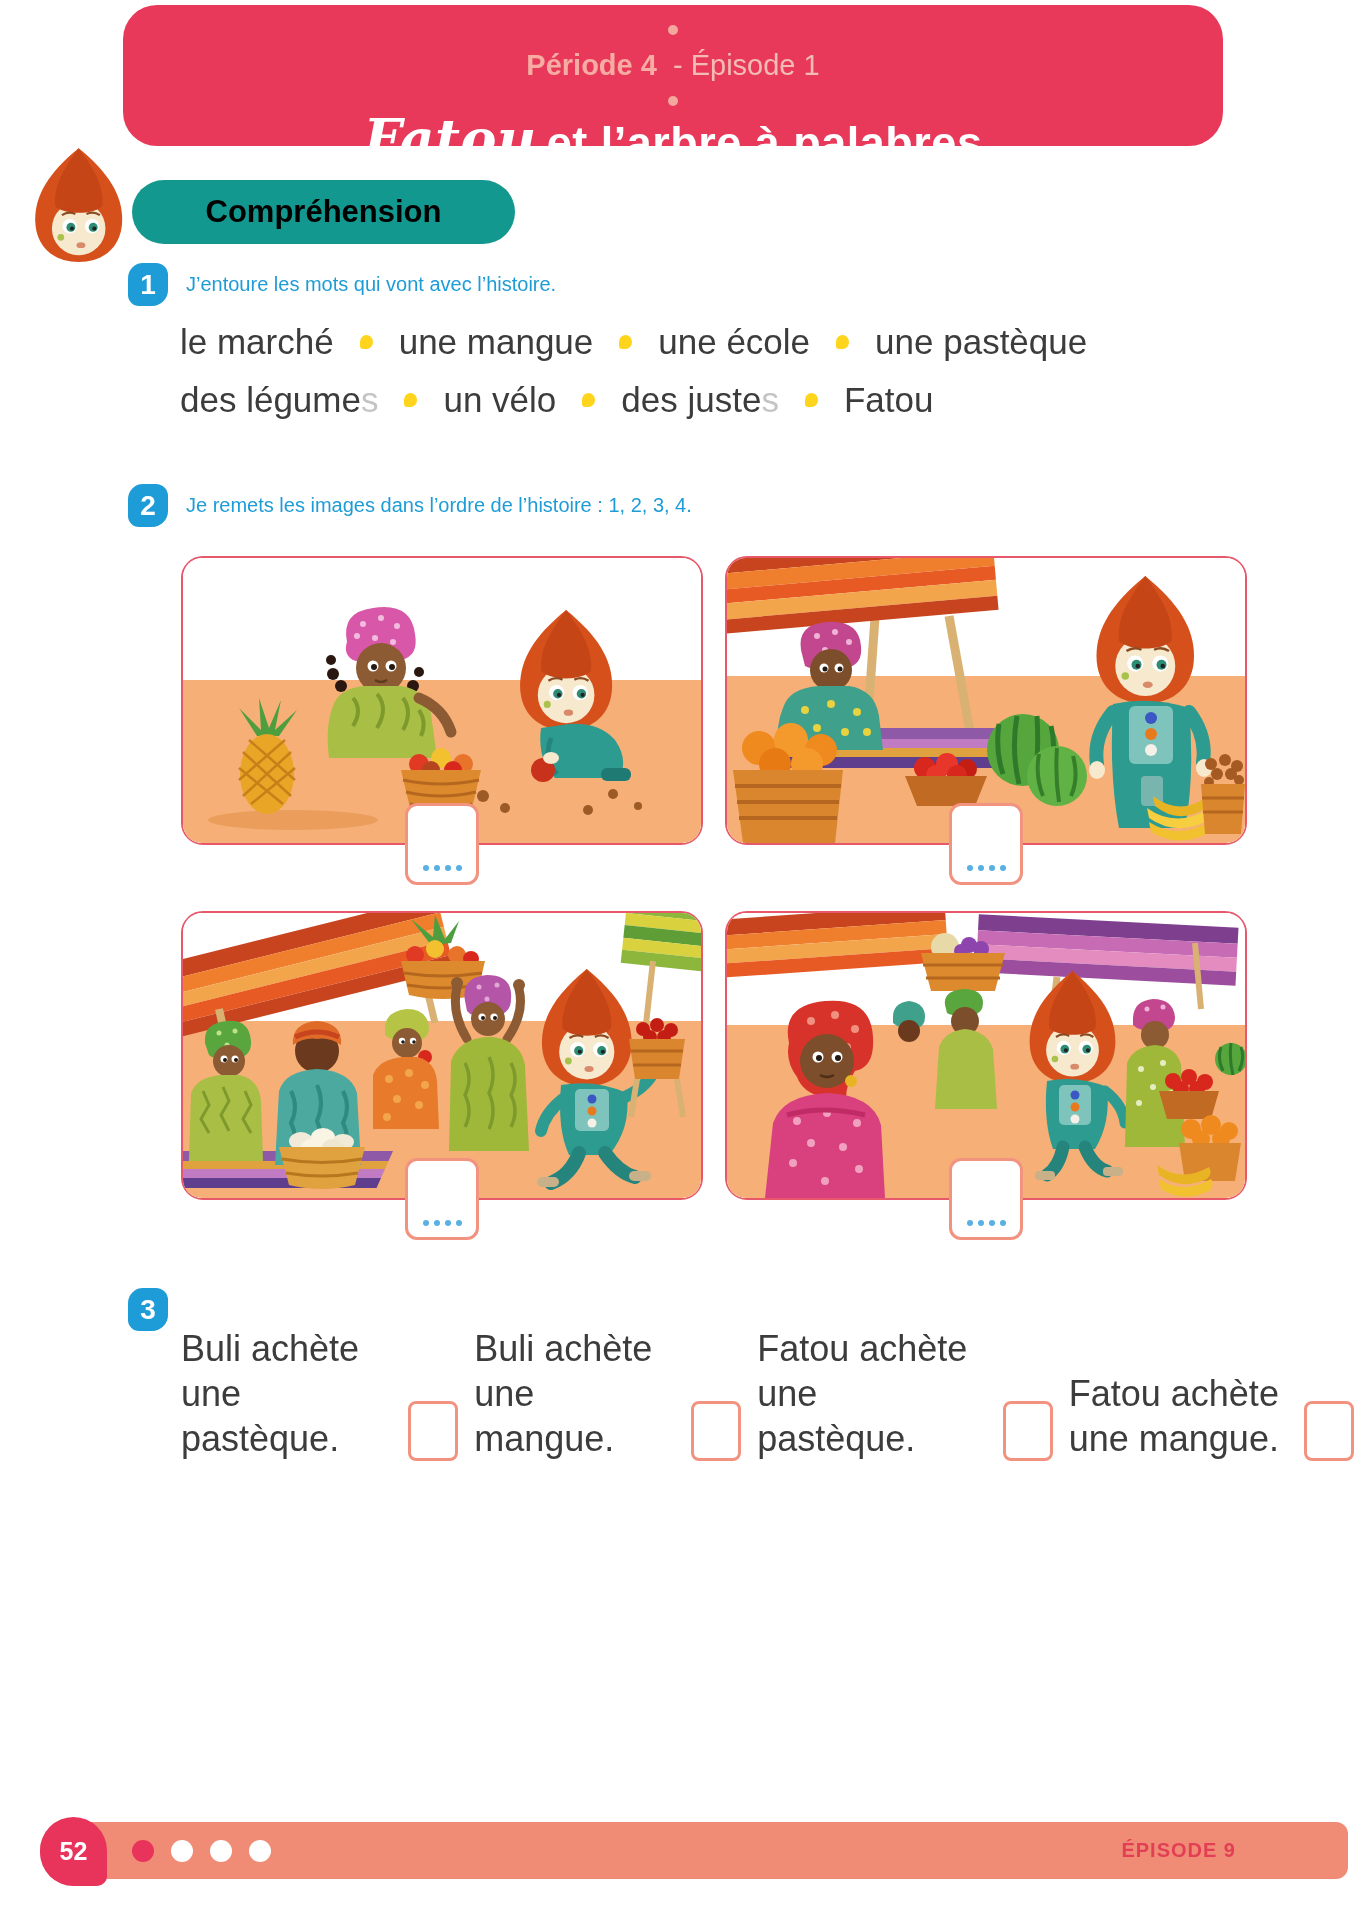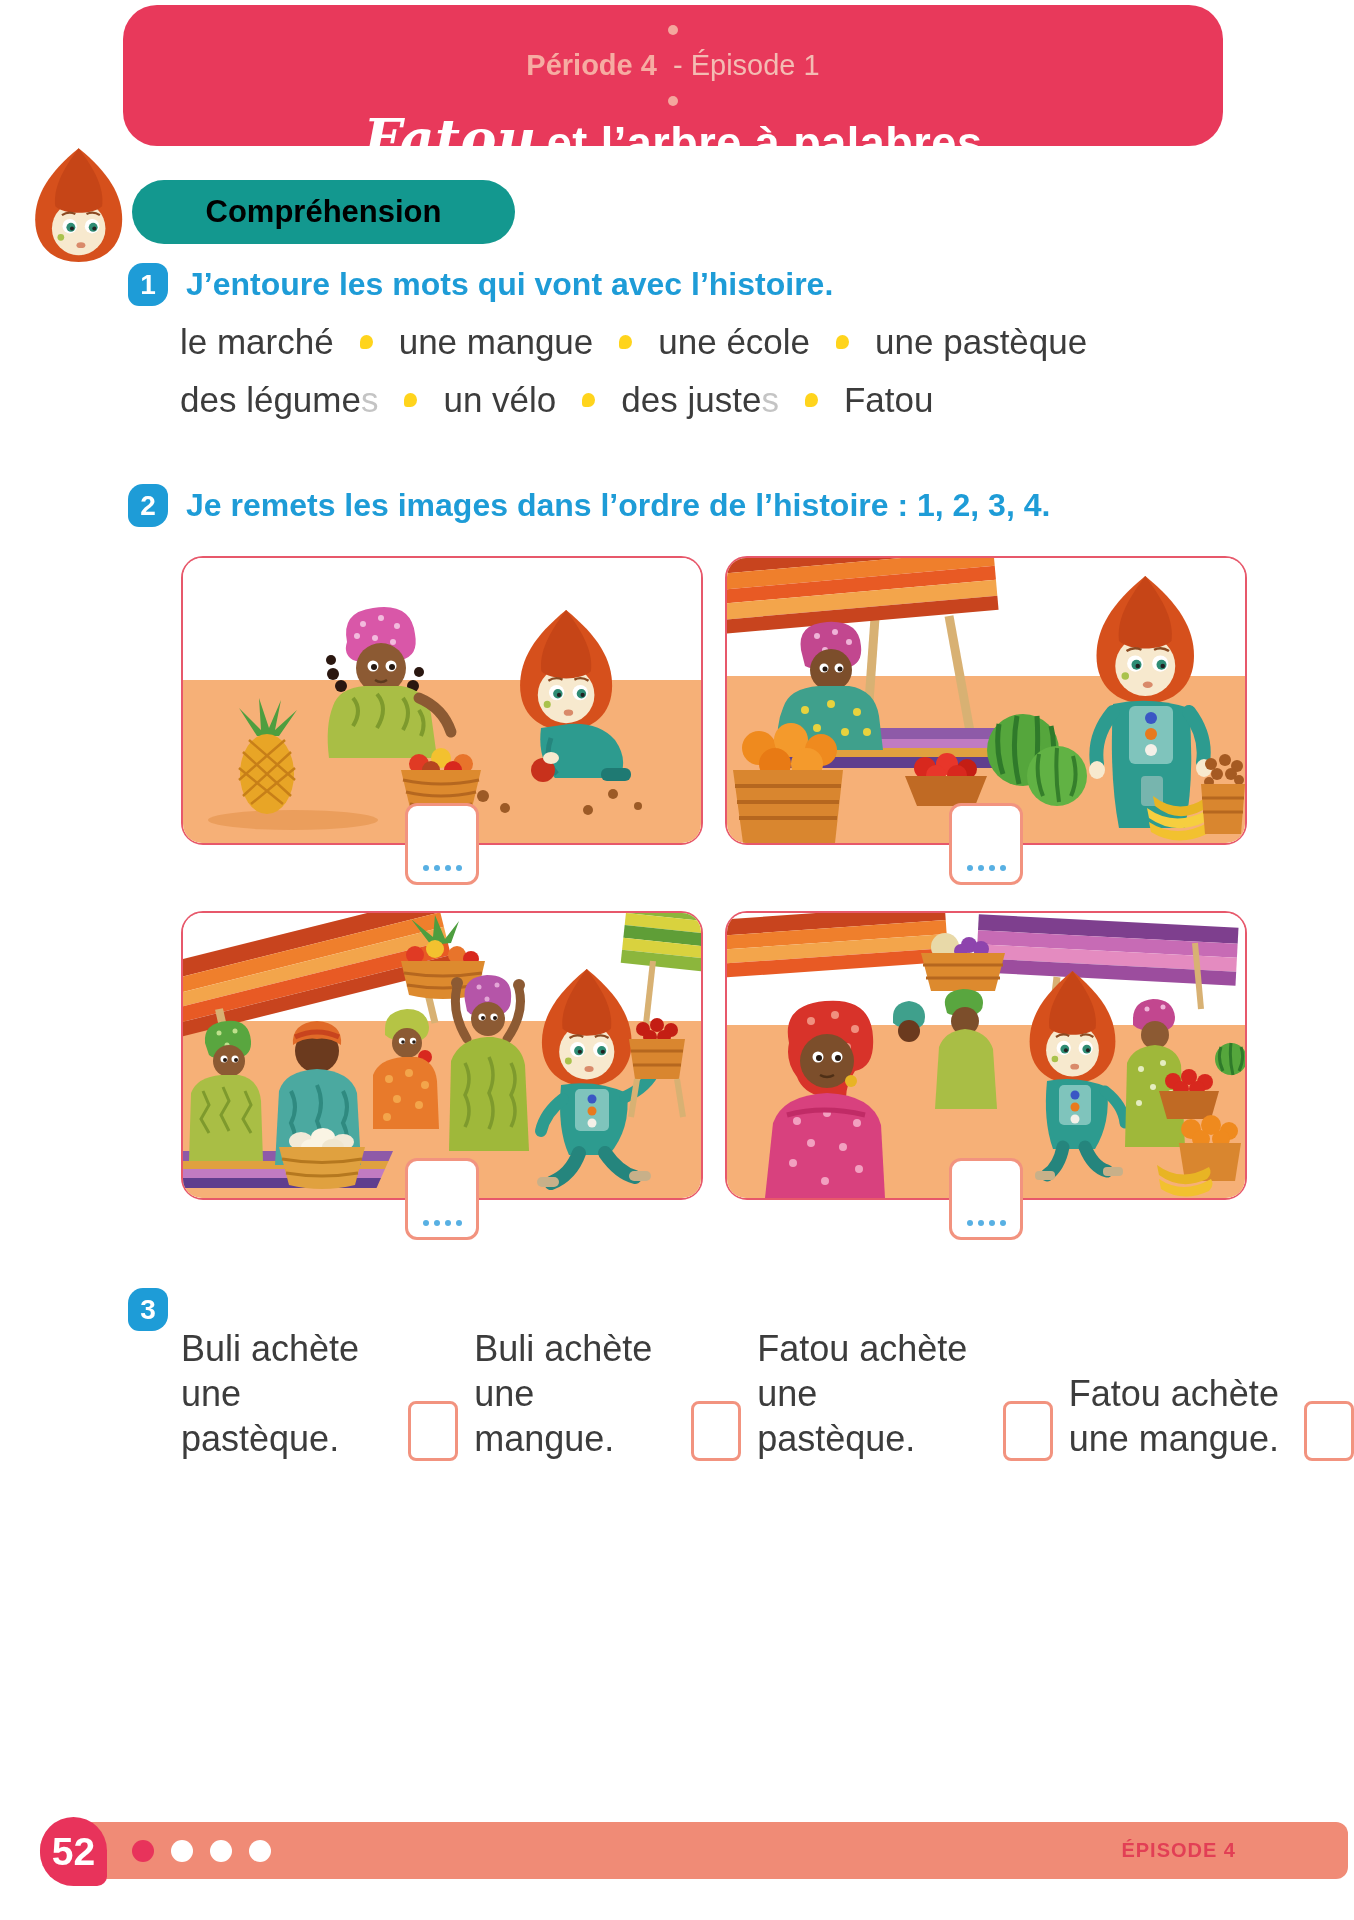--- a/index.html
+++ b/index.html
@@ -21,21 +21,21 @@
   .mascot{position:absolute;left:24px;top:144px;width:104px;height:126px;}
   .pill{position:absolute;left:132px;top:180px;width:383px;height:64px;background:#13988F;
         border-radius:32px;display:flex;align-items:center;justify-content:center;
         color:#000000;font-size:31px;font-weight:bold;}
 
   
   .ex-head{position:absolute;left:128px;display:flex;align-items:center;gap:18px;}
   #ex1-head{top:263px;} #ex2-head{top:484px;} #ex3-head{top:1288px;}
   .ex-num{min-width:40px;height:43px;background:#1E9CD7;border-radius:15px 12px 16px 11px;
           color:#fff;font-size:28px;font-weight:bold;display:flex;align-items:center;justify-content:center;}
-  .ex-instr{color:#1E9CD7;font-size:32px;font-weight:bold;}
+  .ex-instr{color:#1E9CD7;font-size:20px;font-weight:normal;}
 
   
   .word-row{position:absolute;left:180px;display:flex;align-items:center;gap:26px;
             font-size:35px;color:#3C3C3C;}
   #word-row-1{top:322px;} #word-row-2{top:380px;}
   .ydot{width:13px;height:14px;background:#FFD41C;border-radius:50% 50% 50% 25%;flex:none;}
   .silent{color:#C4C4C4;}
 
   
   .story-card{position:absolute;width:518px;height:285px;border:2px solid #E7586B;
@@ -55,21 +55,21 @@
   .sentence-row{display:flex;align-items:flex-end;gap:18px;}
   .sentence-text{font-size:36px;color:#3C3C3C;line-height:1.25;}
   .checkbox{width:50px;height:60px;border:3px solid #F2937F;border-radius:8px;background:#fff;
             box-sizing:border-box;flex:none;}
 
   
   .footer-band{position:absolute;left:40px;top:1822px;width:1308px;height:57px;background:#F08B76;
                border-radius:28px 12px 12px 28px;display:flex;align-items:center;}
   .page-blob{position:absolute;left:0;top:-5px;width:67px;height:69px;background:#E8335B;
              border-radius:34px 34px 10px 34px;display:flex;align-items:center;justify-content:center;
-             color:#fff;font-size:39px;font-weight:bold;}
+             color:#fff;font-size:25px;font-weight:bold;}
   .progress{margin-left:92px;display:flex;gap:17px;}
   .pdot{width:22px;height:22px;border-radius:50%;background:#fff;}
   .pdot-active{background:#E8335B;}
   .episode{margin-left:auto;margin-right:112px;color:#E23F55;font-size:20px;
            font-weight:bold;letter-spacing:1px;}
 </style>
 </head>
 <body>
 
 <svg width="0" height="0" style="position:absolute" aria-hidden="true">
@@ -626,16 +626,16 @@
   <div class="footer-band">
     <div class="page-blob">
       <span>52</span>
     </div>
     <div class="progress">
       <span class="pdot pdot-active"></span>
       <span class="pdot"></span>
       <span class="pdot"></span>
       <span class="pdot"></span>
     </div>
-    <span class="episode">ÉPISODE 4</span>
+    <span class="episode">ÉPISODE 9</span>
   </div>
 
 </div>
 
 </body></html>

